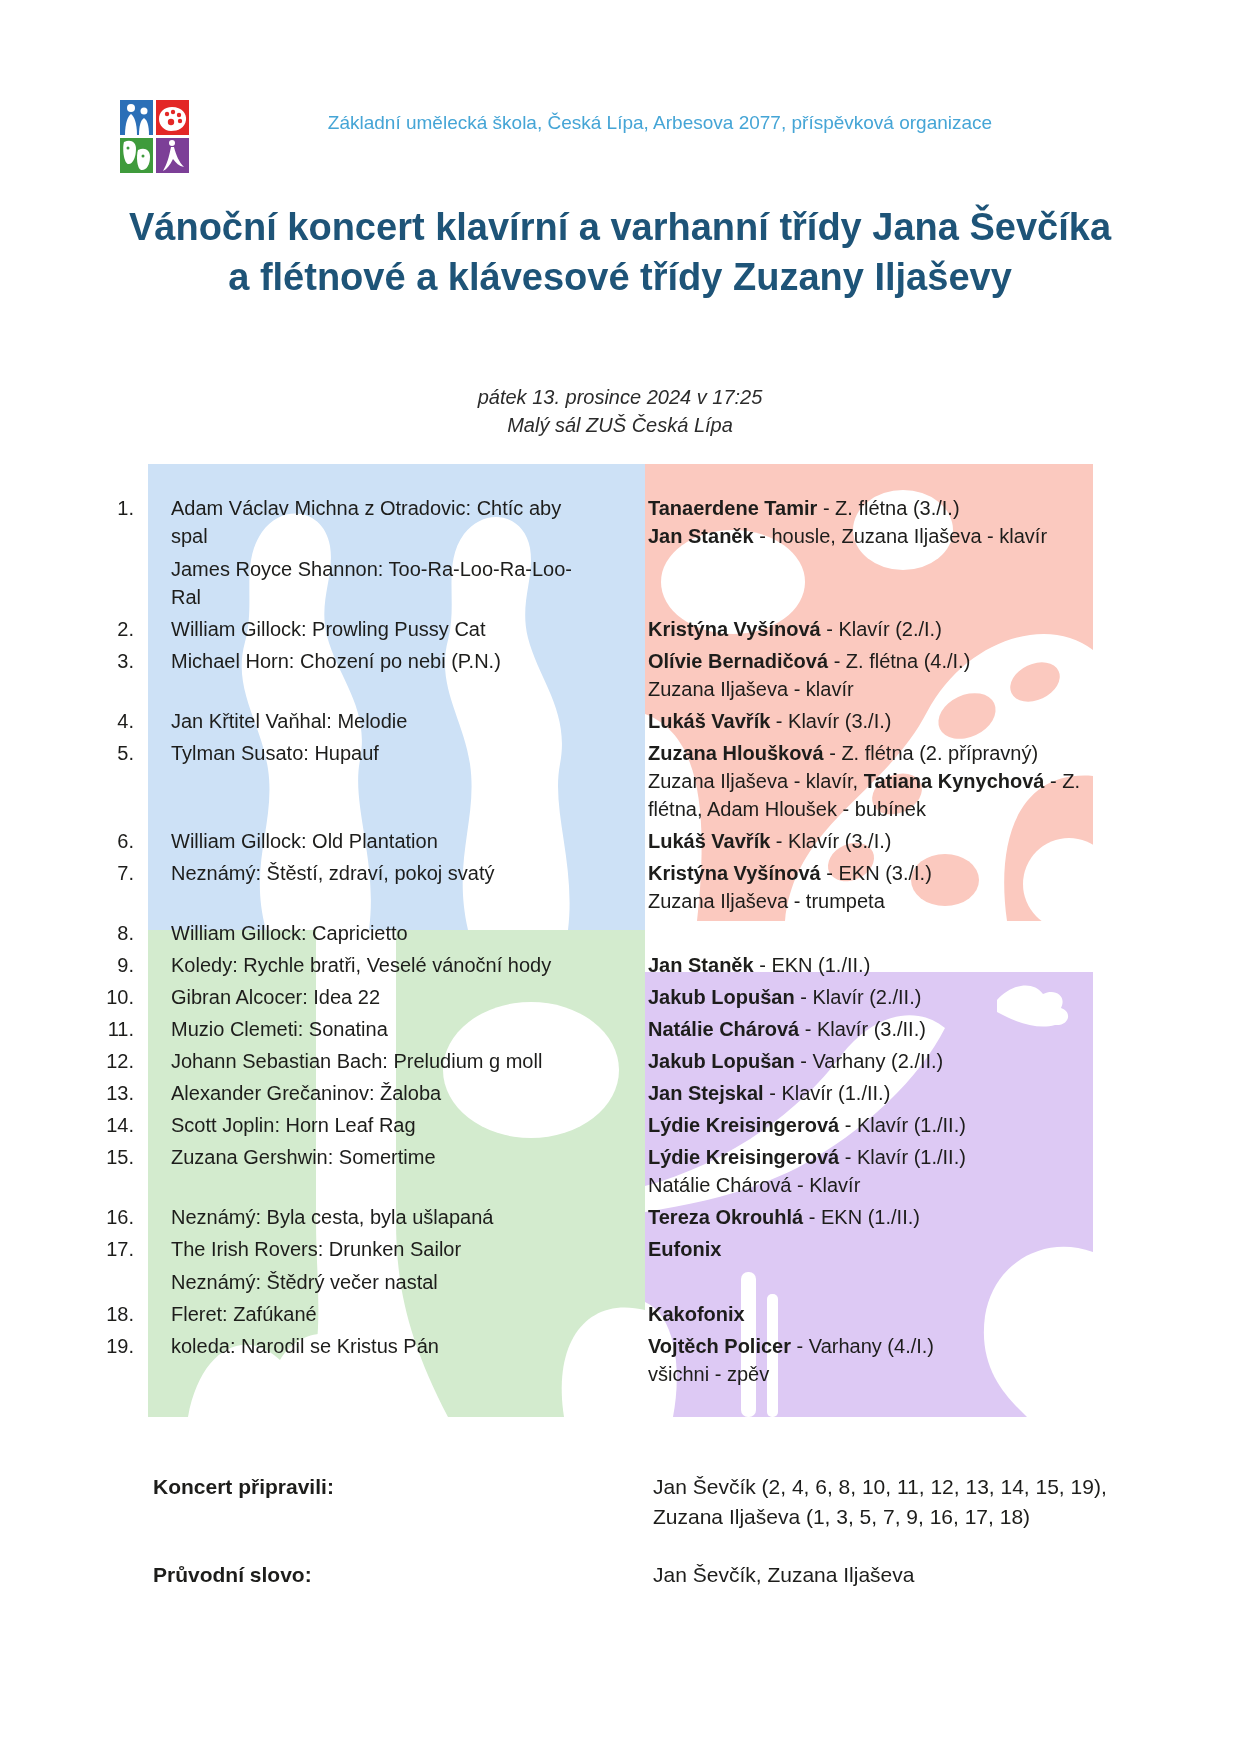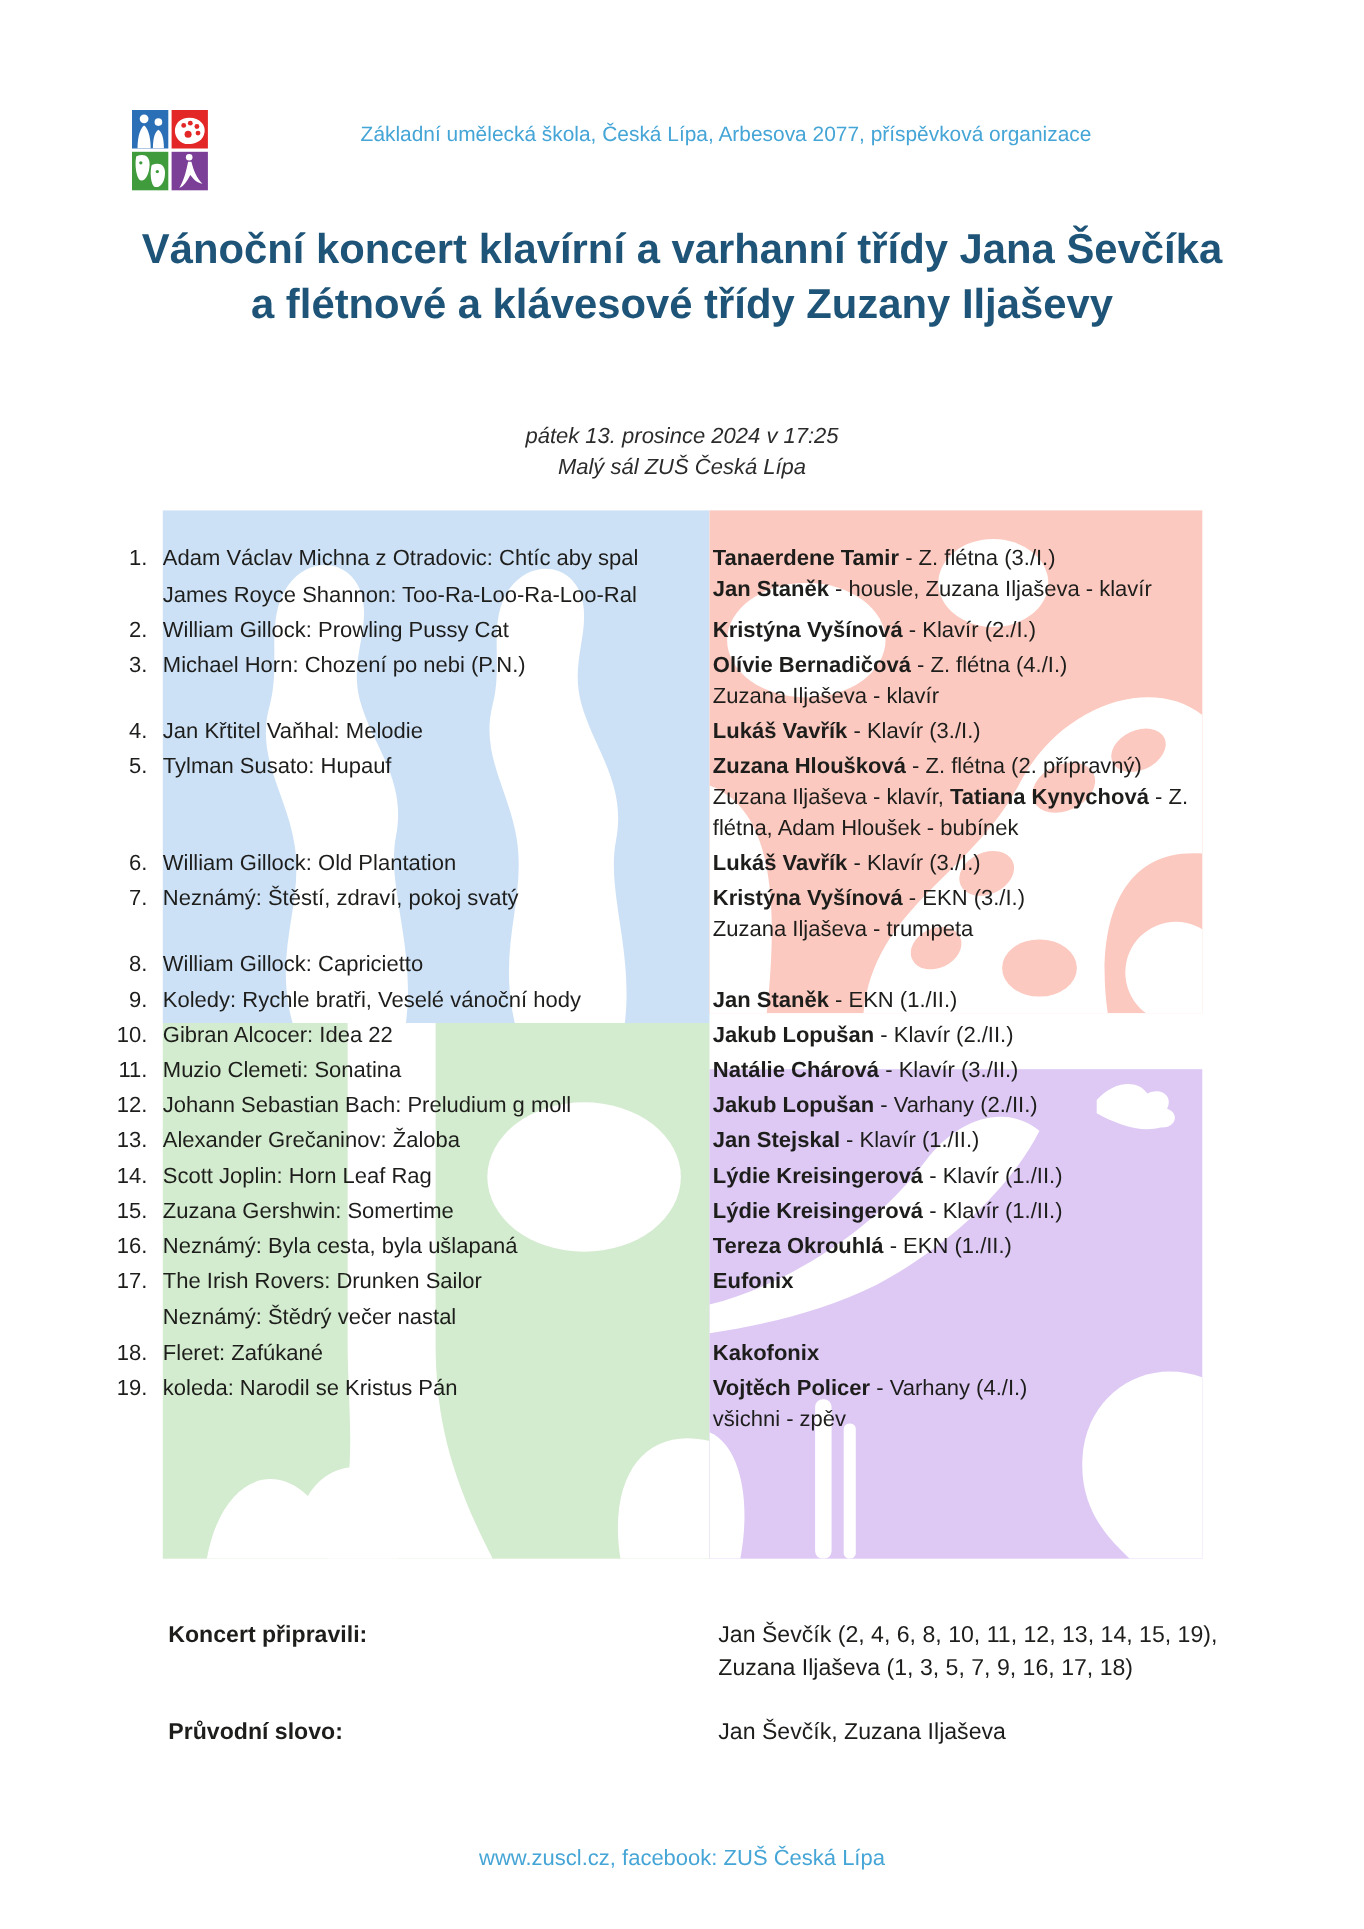--- a/index.html
+++ b/index.html
@@ -21,21 +21,21 @@
   .tile-purple{background:var(--logo-purple,#7c3f97);}
   .school-line{position:absolute;left:170px;right:90px;top:112px;text-align:center;font-size:19px;
         color:var(--accent-blue,#45a5d6);z-index:2;}
   .title{position:absolute;left:120px;right:120px;top:202px;margin:0;text-align:center;font-size:38px;
         line-height:50px;font-weight:bold;color:var(--title-blue,#1e5478);z-index:2;}
   .subtitle{position:absolute;left:0;right:0;top:383px;text-align:center;font-style:italic;font-size:20px;
         line-height:28px;color:#2b2b2b;z-index:2;}
   .program{position:absolute;left:100px;top:494px;width:1012px;z-index:2;font-size:20px;line-height:28px;}
   .prow{display:flex;margin-bottom:4px;}
   .pnum{width:48px;flex:none;text-align:right;padding-right:14px;box-sizing:border-box;}
-  .ppiece{width:500px;flex:none;box-sizing:border-box;padding:0 53px 0 0;}
+  .ppiece{width:500px;flex:none;box-sizing:border-box;padding:0 53px 0 23px;}
   .ppara{margin-bottom:5px;}
   .ppara:last-child{margin-bottom:0;}
   .pperf{flex:1;min-width:0;}
   .bold{font-weight:bold;}
   .credits{position:absolute;left:153px;top:1472px;width:1000px;z-index:2;font-size:21px;line-height:30px;}
   .crow{display:flex;margin-bottom:28px;}
   .clabel{width:500px;flex:none;font-weight:bold;}
   .cvalue{flex:1;}
   .footer{position:absolute;left:0;right:0;top:1678px;text-align:center;font-size:20px;
         color:var(--accent-blue,#45a5d6);z-index:2;}
@@ -257,20 +257,21 @@
           <div class="pline"><span class="bold">Lýdie Kreisingerová</span><span> - Klavír (1./II.)</span></div>
         </div>
       </div>
       <div class="prow">
         <div class="pnum">15.</div>
         <div class="ppiece">
           <div class="ppara">Zuzana Gershwin: Somertime</div>
         </div>
         <div class="pperf">
           <div class="pline"><span class="bold">Lýdie Kreisingerová</span><span> - Klavír (1./II.)</span></div>
+          <div class="pline"><span>Natálie Chárová - Klavír</span></div>
         </div>
       </div>
       <div class="prow">
         <div class="pnum">16.</div>
         <div class="ppiece">
           <div class="ppara">Neznámý: Byla cesta, byla ušlapaná</div>
         </div>
         <div class="pperf">
           <div class="pline"><span class="bold">Tereza Okrouhlá</span><span> - EKN (1./II.)</span></div>
         </div>
@@ -315,15 +316,14 @@
         </div>
       </div>
       <div class="crow">
         <div class="clabel">Průvodní slovo:</div>
         <div class="cvalue">
           <div class="cline">Jan Ševčík, Zuzana Iljaševa</div>
         </div>
       </div>
     </div>
 
-  <div class="footer">www.zuscl.cz, facebook: ZUŠ Česká Lípa</div>
 
 </div>
 
 </body></html>

